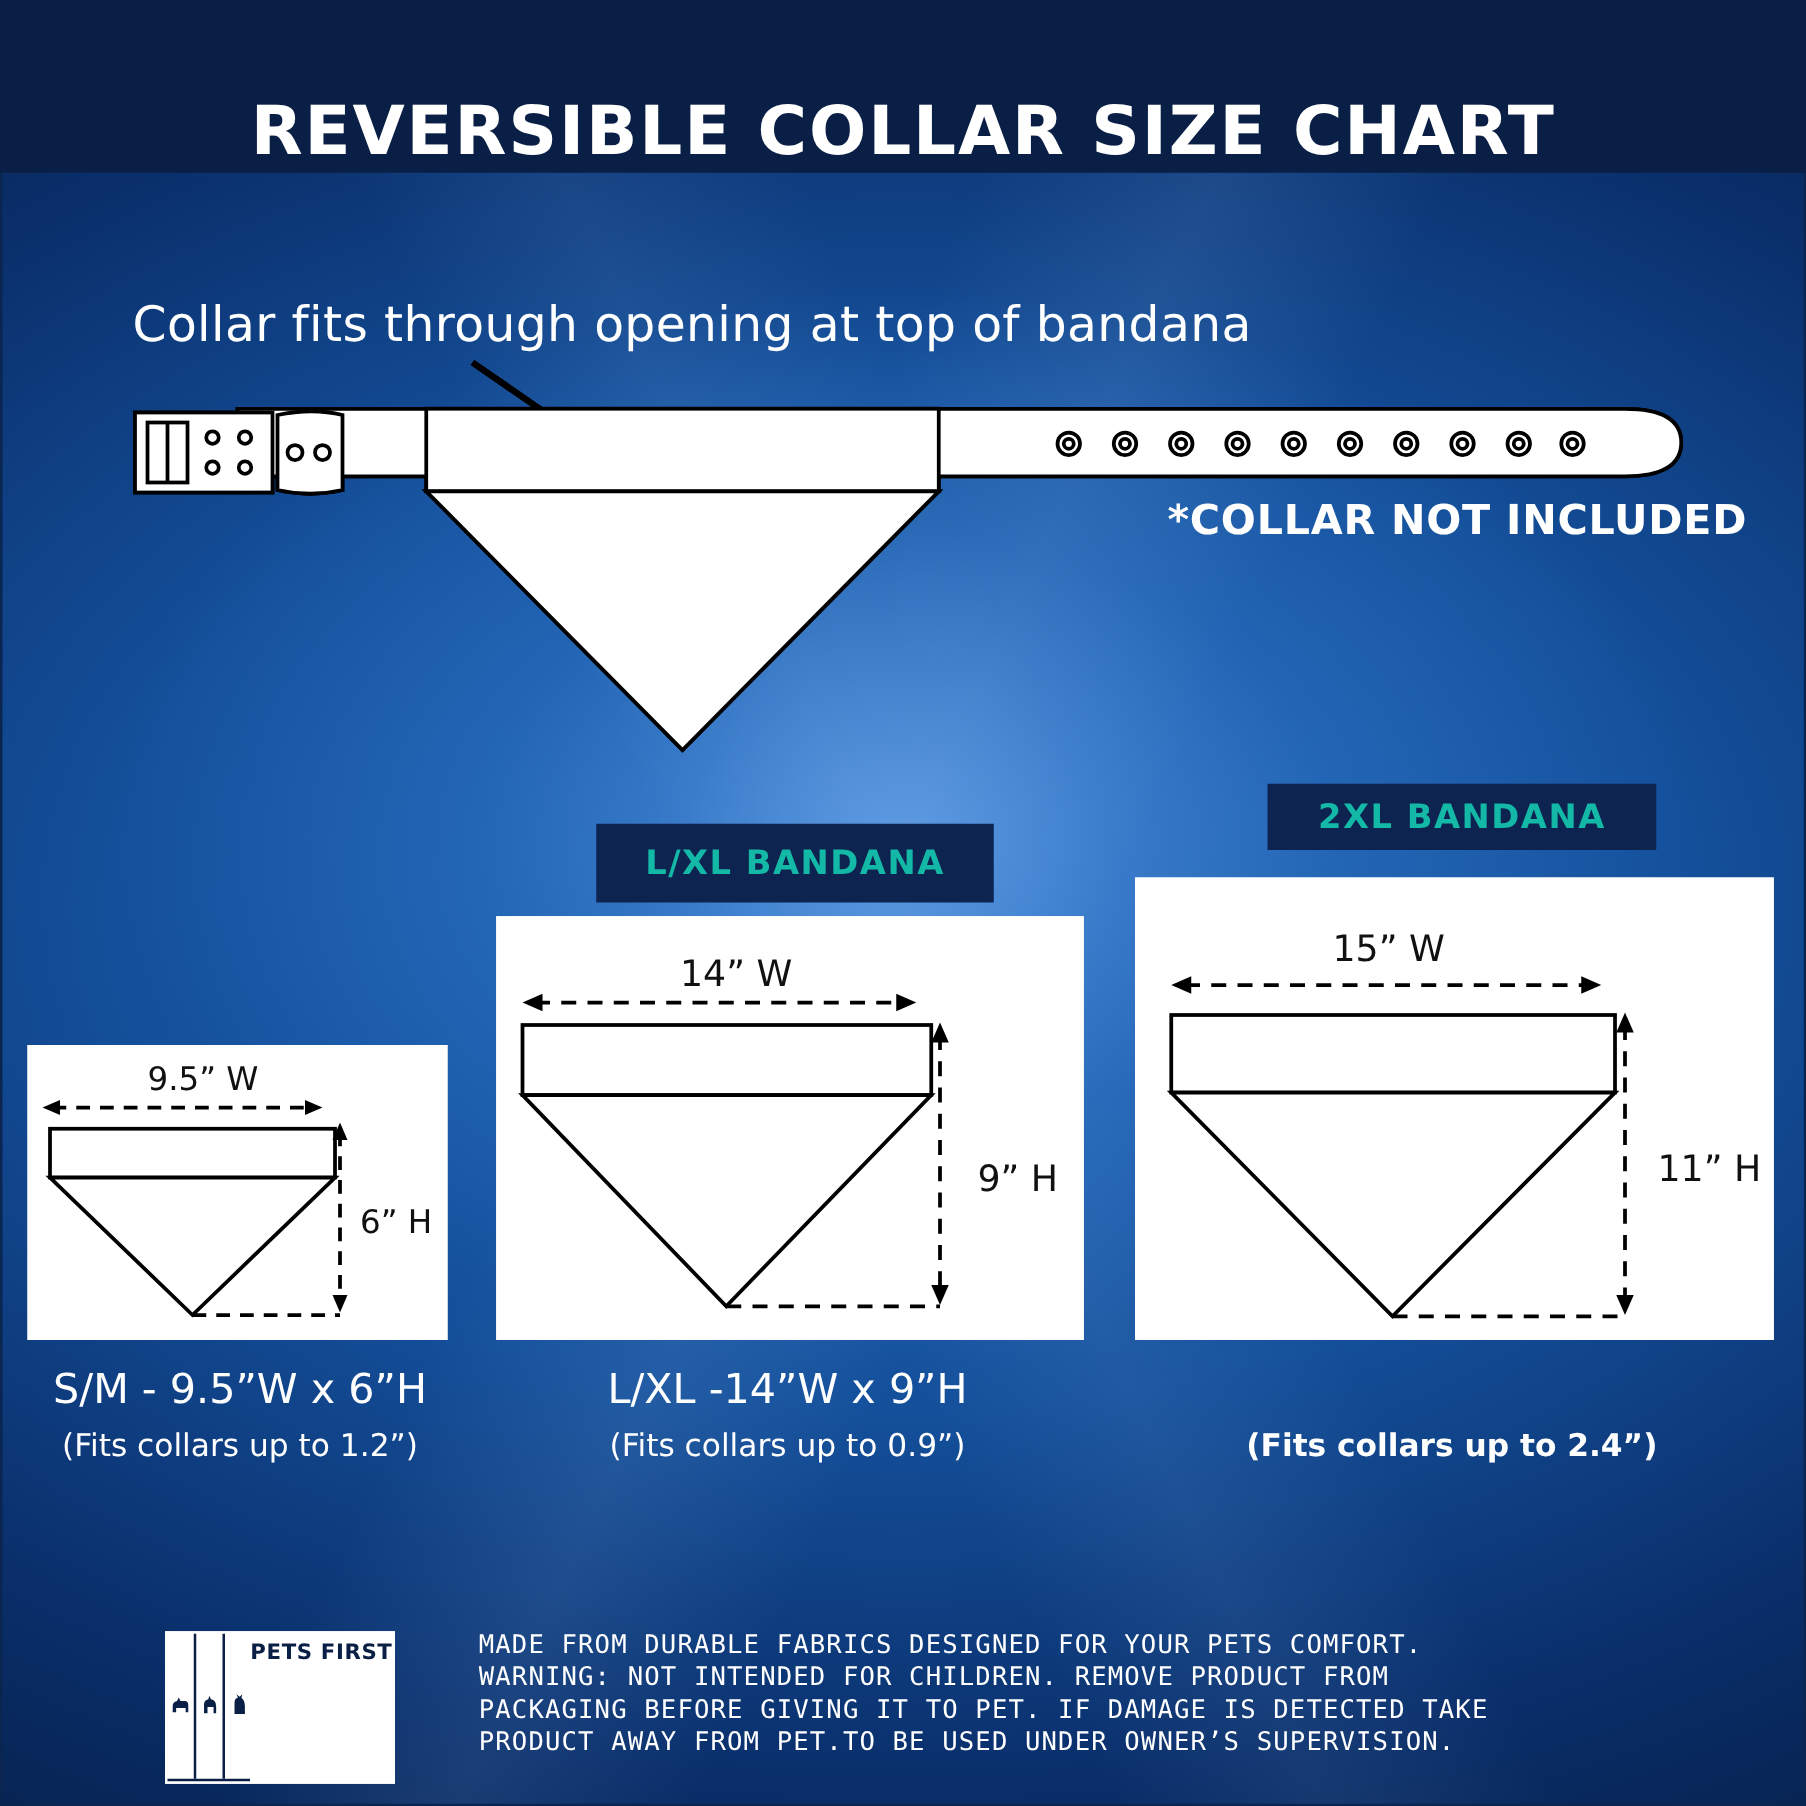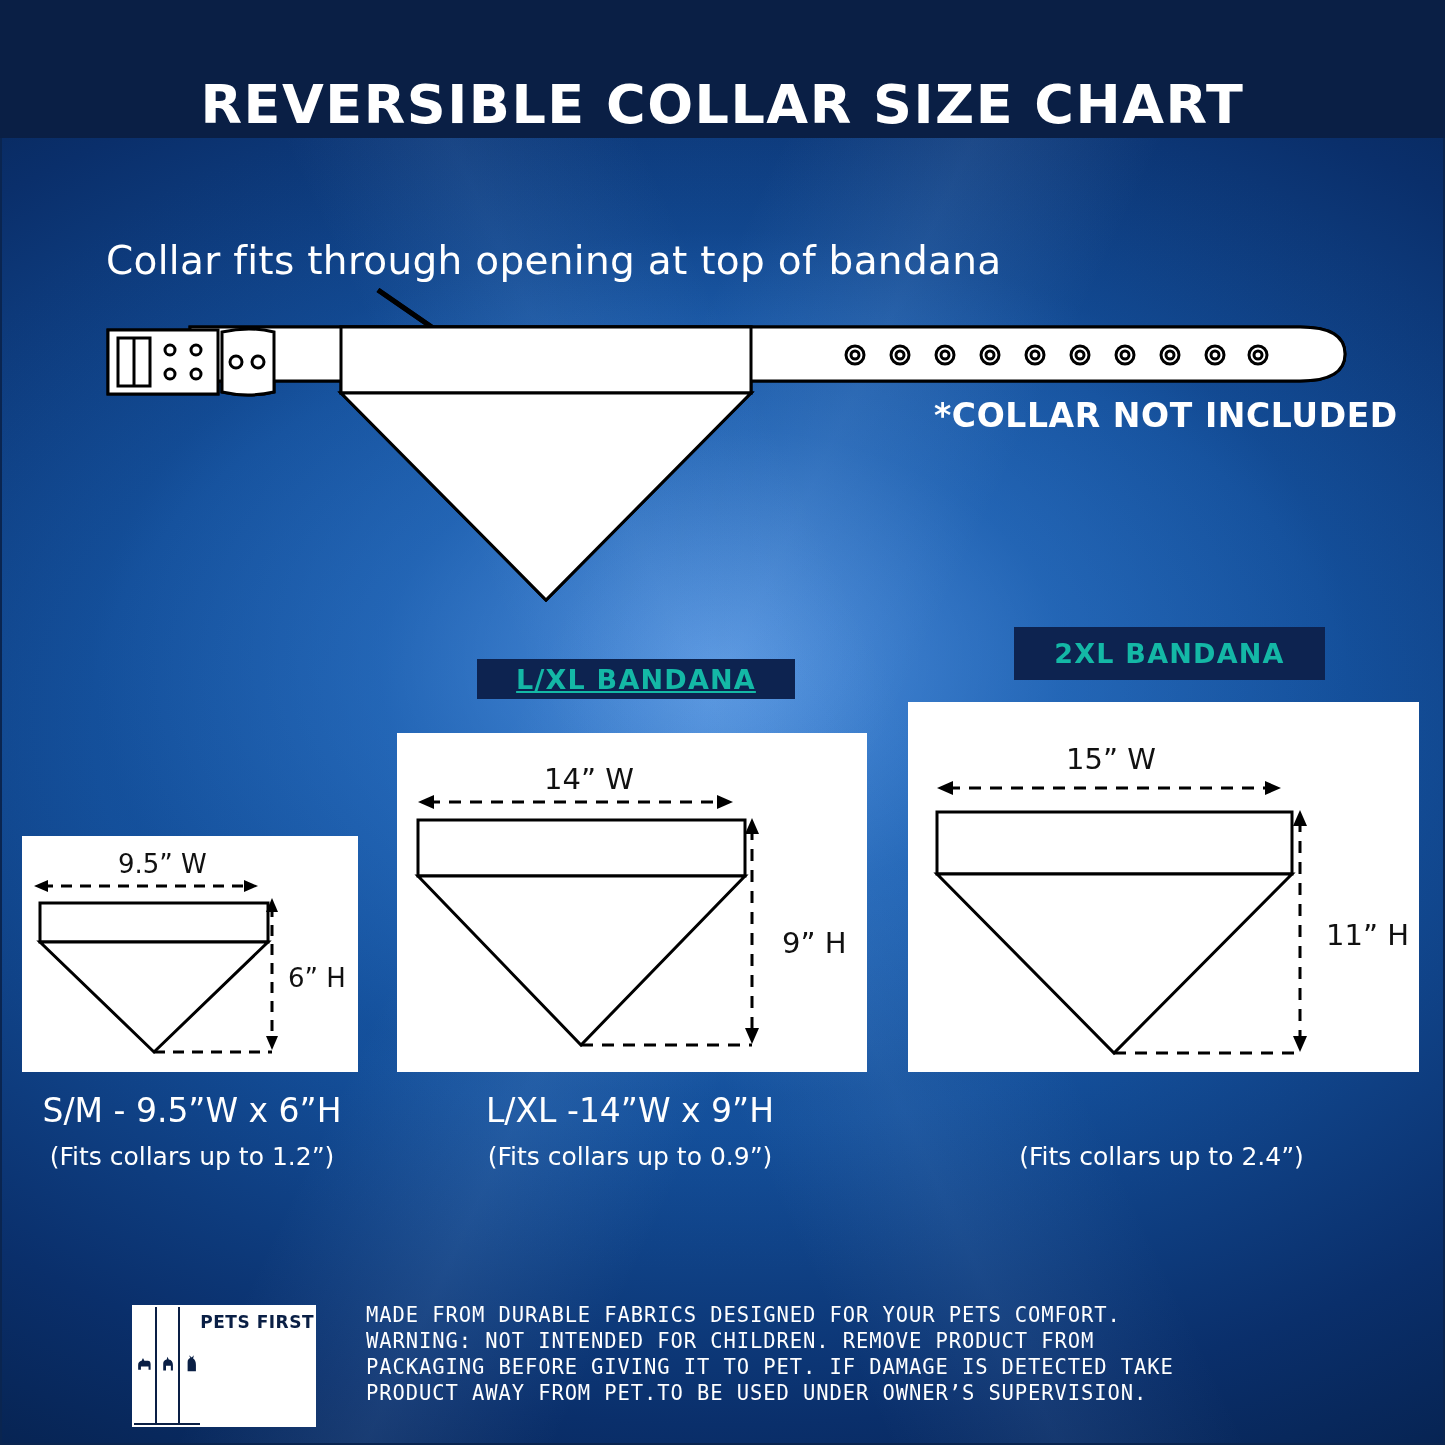--- a/index.html
+++ b/index.html
@@ -52,21 +52,21 @@
 
   .svg-layer{position:absolute;left:0;top:0;width:1445px;height:1445px;pointer-events:none;}
 
   .size-label{
     position:absolute;background:#0d2350;color:#14b8a6;
     font-weight:bold;letter-spacing:1.2px;
     display:flex;align-items:center;justify-content:center;
     font-family:"DejaVu Sans", sans-serif;
   }
   #lbl-sm{left:30px;top:751px;width:320px;height:53px;font-size:25px;}
-  #lbl-lxl{left:477px;top:659px;width:318px;height:40px;font-size:27px;text-decoration:underline;}
+  #lbl-lxl{left:477px;top:659px;width:318px;height:63px;font-size:27px;}
   #lbl-2xl{left:1014px;top:627px;width:311px;height:53px;font-size:27px;}
 
   .card{
     position:absolute;background:#ffffff;border:2px solid #ffffff;
   }
   #card-sm{left:22px;top:836px;width:332px;height:232px;}
   #card-lxl{left:397px;top:733px;width:466px;height:335px;}
   #card-2xl{left:908px;top:702px;width:507px;height:366px;}
 
   .dim-text{
@@ -79,41 +79,41 @@
     font-family:"DejaVu Sans", sans-serif;white-space:nowrap;
   }
   .foot-title{font-size:33px;}
   .foot-sub{font-size:25px;}
 
   #sm-title{left:22px;top:1091px;width:340px;}
   #sm-sub{left:14px;top:1142px;width:356px;}
   #lxl-title{left:397px;top:1091px;width:466px;}
   #lxl-sub{left:397px;top:1142px;width:466px;}
   #x2-title{left:908px;top:1091px;width:507px;}
-  #x2-sub{left:908px;top:1142px;width:507px;}
+  #x2-sub{left:908px;top:1142px;width:507px;font-weight:bold;}
 
   .logo{
     position:absolute;left:132px;top:1305px;width:180px;height:118px;
     background:#ffffff;border:2px solid #ffffff;
     display:flex;flex-direction:row;
   }
   .logo-top{flex:1;display:flex;border-bottom:2px solid #0a1f45;}
   .logo-cell{flex:1;border-right:2px solid #0a1f45;position:relative;}
   .logo-cell:last-child{border-right:none;}
   .logo-name{
     height:30px;display:flex;align-items:center;justify-content:center;
     font-size:17px;font-weight:bold;color:#0a1f45;letter-spacing:0.5px;
     font-family:"DejaVu Sans", sans-serif;
   }
   .disclaimer{
     position:absolute;left:366px;top:1302px;width:990px;
     color:#ffffff;font-size:20.5px;line-height:26px;letter-spacing:0.9px;
     font-family:"DejaVu Sans Mono", monospace;
   }
-  .disclaimer div{white-space:nowrap;}
+  .disclaimer div{white-space:nowrap;margin-left:17px;}
 </style>
 </head>
 <body>
 
 <div id="page">
 
   <div class="frame-border"></div>
 
   <div class="header">
     <h1>REVERSIBLE COLLAR SIZE CHART</h1>

